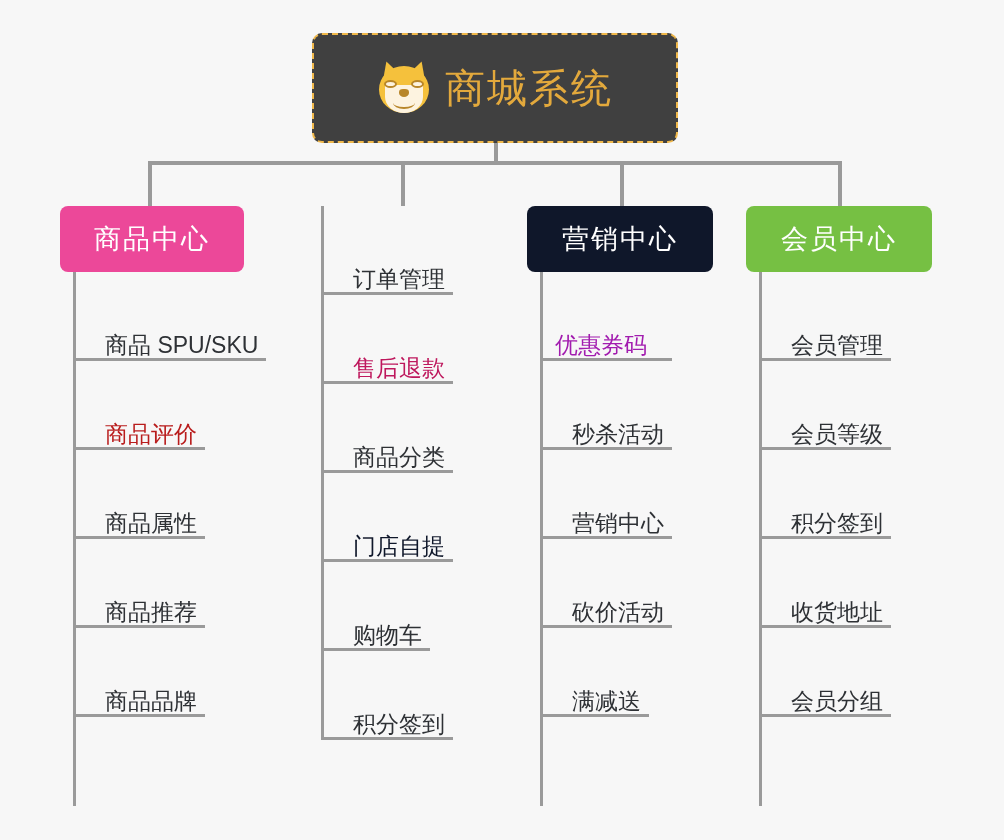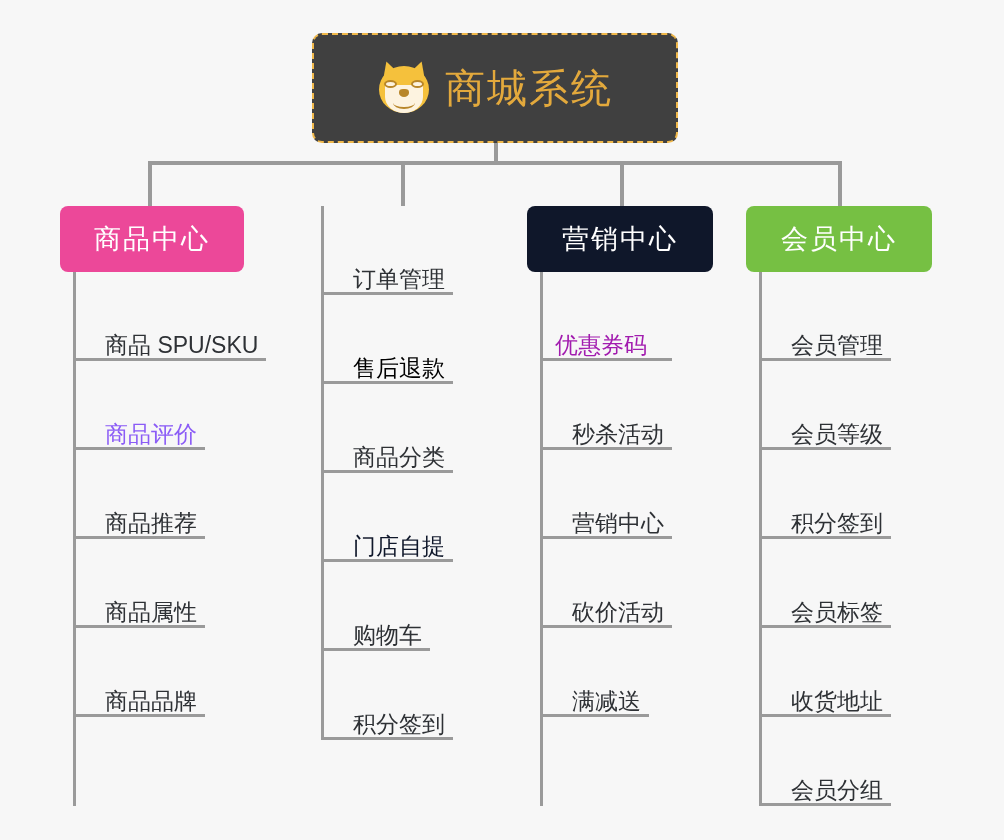--- a/index.html
+++ b/index.html
@@ -210,47 +210,47 @@
 
   <div class="column" id="col0" style="left: 60px; width: 184px;">
     <div class="cat-box" style="background: #ec4899;">商品中心</div>
     <div class="leaves">
       <div class="leaf-trunk" style="background: rgb(154, 154, 154); height: 534px;"></div>
       <div class="leaf">
           <span class="leaf-label" style="color: rgb(46, 49, 53);">商品 SPU/SKU</span>
           <span class="leaf-rule" style="background: rgb(154, 154, 154); width: 193px;"></span>
         </div>
       <div class="leaf">
-          <span class="leaf-label" style="color: #8b5cf6;">商品评价</span>
+          <span class="leaf-label" style="color: #b91c1c;">商品评价</span>
+          <span class="leaf-rule" style="background: rgb(154, 154, 154); width: 132px;"></span>
+        </div>
+      <div class="leaf">
+          <span class="leaf-label" style="color: rgb(46, 49, 53);">商品属性</span>
           <span class="leaf-rule" style="background: rgb(154, 154, 154); width: 132px;"></span>
         </div>
       <div class="leaf">
           <span class="leaf-label" style="color: rgb(46, 49, 53);">商品推荐</span>
-          <span class="leaf-rule" style="background: rgb(154, 154, 154); width: 132px;"></span>
-        </div>
-      <div class="leaf">
-          <span class="leaf-label" style="color: rgb(46, 49, 53);">商品属性</span>
           <span class="leaf-rule" style="background: rgb(154, 154, 154); width: 132px;"></span>
         </div>
       <div class="leaf">
           <span class="leaf-label" style="color: rgb(46, 49, 53);">商品品牌</span>
           <span class="leaf-rule" style="background: rgb(154, 154, 154); width: 132px;"></span>
         </div>
     </div>
   </div>
 
   <div class="column" id="col1" style="left: 308px; width: 186px;">
     <div class="leaves">
       <div class="leaf-trunk" style="background: rgb(154, 154, 154); height: 534px;"></div>
       <div class="leaf">
           <span class="leaf-label" style="color: rgb(46, 49, 53);">订单管理</span>
           <span class="leaf-rule" style="background: rgb(154, 154, 154); width: 132px;"></span>
         </div>
       <div class="leaf">
-          <span class="leaf-label" style="color: #000000;">售后退款</span>
+          <span class="leaf-label" style="color: #be185d;">售后退款</span>
           <span class="leaf-rule" style="background: rgb(154, 154, 154); width: 132px;"></span>
         </div>
       <div class="leaf">
           <span class="leaf-label" style="color: rgb(46, 49, 53);">商品分类</span>
           <span class="leaf-rule" style="background: rgb(154, 154, 154); width: 132px;"></span>
         </div>
       <div class="leaf">
           <span class="leaf-label" style="color: #0f172a; margin-left: 45px;">门店自提</span>
           <span class="leaf-rule" style="background: rgb(154, 154, 154); width: 132px;"></span>
         </div>
@@ -302,24 +302,20 @@
         </div>
       <div class="leaf">
           <span class="leaf-label" style="color: rgb(46, 49, 53);">会员等级</span>
           <span class="leaf-rule" style="background: rgb(154, 154, 154); width: 132px;"></span>
         </div>
       <div class="leaf">
           <span class="leaf-label" style="color: rgb(46, 49, 53);">积分签到</span>
           <span class="leaf-rule" style="background: rgb(154, 154, 154); width: 132px;"></span>
         </div>
       <div class="leaf">
-          <span class="leaf-label" style="color: rgb(46, 49, 53);">会员标签</span>
-          <span class="leaf-rule" style="background: rgb(154, 154, 154); width: 132px;"></span>
-        </div>
-      <div class="leaf">
           <span class="leaf-label" style="color: rgb(46, 49, 53);">收货地址</span>
           <span class="leaf-rule" style="background: rgb(154, 154, 154); width: 132px;"></span>
         </div>
       <div class="leaf">
           <span class="leaf-label" style="color: rgb(46, 49, 53);">会员分组</span>
           <span class="leaf-rule" style="background: rgb(154, 154, 154); width: 132px;"></span>
         </div>
     </div>
   </div>
 

